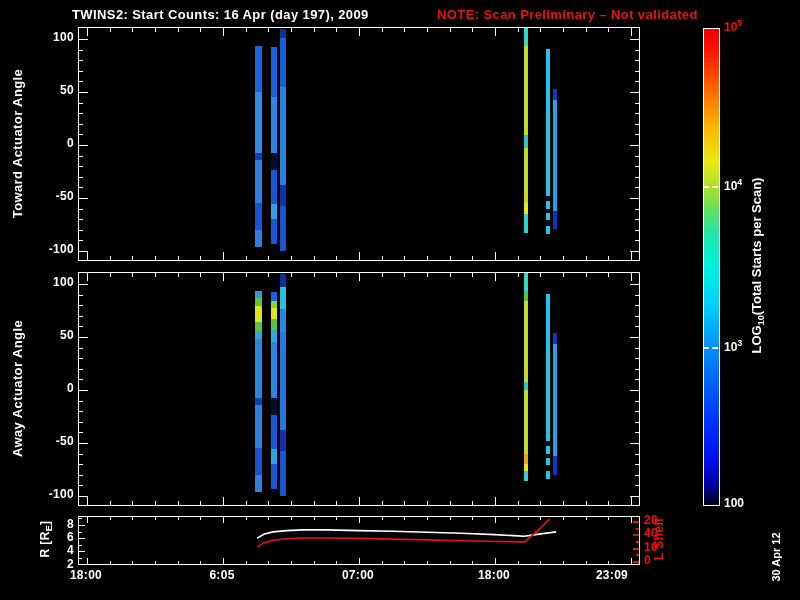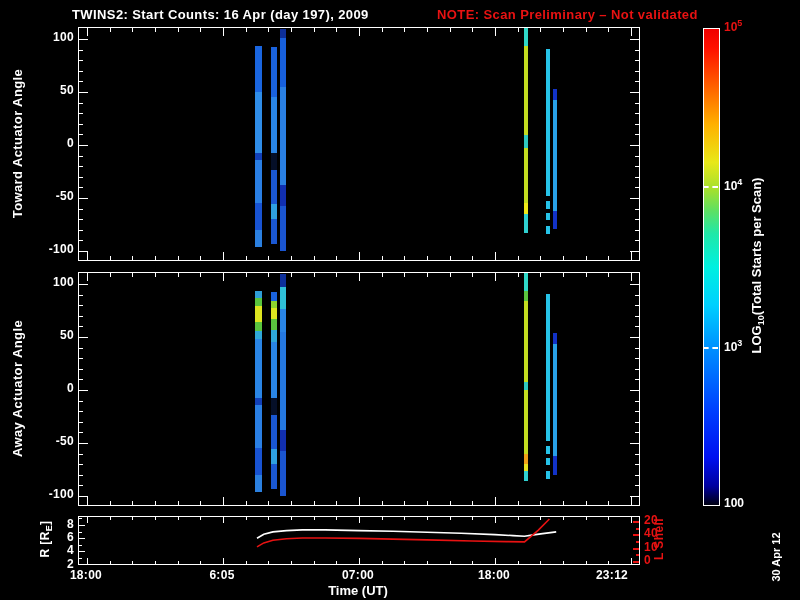--- a/index.html
+++ b/index.html
@@ -355,21 +355,20 @@
         <polyline points="178.0,21.2 184.8,17.2 193.9,14.9 207.5,13.6 223.3,12.9 246.0,12.9 280.0,13.6 314.0,14.3 348.0,15.3 382.0,16.3 416.0,17.6 434.1,18.6 445.5,19.2 454.5,17.9 463.6,16.6 471.5,15.6 477.2,14.9" fill="none" stroke="#ffffff" stroke-width="1.6"></polyline>
         <polyline points="178.0,29.9 184.8,25.9 193.9,23.3 207.5,21.8 223.3,21.0 246.0,21.0 280.0,21.4 314.0,22.1 348.0,22.9 393.3,24.0 427.3,24.6 445.5,24.9 459.1,13.3 470.4,2.0" fill="none" stroke="#e81212" stroke-width="1.6"></polyline>
       </svg>
     </div>
 
   <div class="ylabel rot90" id="ylab1" style="left: -93px; top: 136px; width: 220px;">Toward Actuator Angle</div>
   <div class="ylabel rot90" id="ylab2" style="left: -93px; top: 381px; width: 220px;">Away Actuator Angle</div>
   <div class="ylabel rot90" id="ylab3" style="font-size: 12px; left: 5px; top: 532px; width: 80px;"><span>R [R</span><span class="sub">E</span><span>]</span></div>
   <div class="ylabel rot90" id="ylab4" style="font-size: 12px; left: 619px; top: 532px; width: 80px; color: rgb(232, 18, 18);">L Shell</div>
 
-  <div class="xlabel">Time (UT)</div>
 
   <div id="colorbar" style="background: linear-gradient(to top, rgb(0, 0, 16) 0%, rgb(0, 0, 160) 4%, rgb(0, 16, 240) 10%, rgb(0, 64, 255) 20%, rgb(0, 144, 255) 33%, rgb(0, 208, 255) 42%, rgb(0, 240, 224) 50%, rgb(32, 232, 168) 57%, rgb(96, 224, 96) 62%, rgb(160, 224, 48) 66%, rgb(232, 232, 24) 72%, rgb(255, 176, 0) 80%, rgb(255, 96, 0) 88%, rgb(255, 16, 0) 96%, rgb(240, 0, 0) 100%);"></div>
   <div class="cblabel rot90"><span>LOG</span><span class="sub">10</span><span>(Total Starts per Scan)</span></div>
 
   <div class="datestamp rot90">30 Apr 12</div>
 <div class="ticklabel" style="position: absolute; left: 32px; top: 30px; width: 42px; text-align: right;">100</div>
     <div class="ticklabel" style="position: absolute; left: 32px; top: 83px; width: 42px; text-align: right;">50</div>
     <div class="ticklabel" style="position: absolute; left: 32px; top: 136px; width: 42px; text-align: right;">0</div>
     <div class="ticklabel" style="position: absolute; left: 32px; top: 189px; width: 42px; text-align: right;">-50</div>
     <div class="ticklabel" style="position: absolute; left: 32px; top: 242px; width: 42px; text-align: right;">-100</div>
@@ -383,20 +382,20 @@
     <div class="ticklabel" style="position: absolute; left: 48px; top: 543.4px; width: 26px; text-align: right;">4</div>
     <div class="ticklabel" style="position: absolute; left: 48px; top: 556.6px; width: 26px; text-align: right;">2</div>
     <div class="ticklabel" style="position: absolute; left: 644px; top: 513px; width: 26px; color: rgb(232, 18, 18);">20</div>
     <div class="ticklabel" style="position: absolute; left: 644px; top: 526.3px; width: 26px; color: rgb(232, 18, 18);">40</div>
     <div class="ticklabel" style="position: absolute; left: 644px; top: 539.6px; width: 26px; color: rgb(232, 18, 18);">10</div>
     <div class="ticklabel" style="position: absolute; left: 644px; top: 552.9px; width: 26px; color: rgb(232, 18, 18);">0</div>
     <div class="ticklabel" style="position: absolute; left: 56px; top: 568px; width: 60px; text-align: center;">18:00</div>
     <div class="ticklabel" style="position: absolute; left: 192.002px; top: 568px; width: 60px; text-align: center;">6:05</div>
     <div class="ticklabel" style="position: absolute; left: 328.004px; top: 568px; width: 60px; text-align: center;">07:00</div>
     <div class="ticklabel" style="position: absolute; left: 464.006px; top: 568px; width: 60px; text-align: center;">18:00</div>
-    <div class="ticklabel" style="position: absolute; left: 582px; top: 568px; width: 60px; text-align: center;">23:12</div>
+    <div class="ticklabel" style="position: absolute; left: 582px; top: 568px; width: 60px; text-align: center;">23:09</div>
     <div class="cbticklabel" style="position: absolute; left: 724px; top: 20px; color: rgb(232, 18, 18);"><span>10</span><span class="exp">5</span></div>
     <div style="position: absolute; left: 703px; top: 186.46px; width: 15px; height: 0px; border-top: 2px dashed rgb(255, 255, 255);"></div>
     <div class="cbticklabel" style="position: absolute; left: 724px; top: 179.46px; color: rgb(255, 255, 255);"><span>10</span><span class="exp">4</span></div>
     <div style="position: absolute; left: 703px; top: 346.872px; width: 15px; height: 0px; border-top: 2px dashed rgb(255, 255, 255);"></div>
     <div class="cbticklabel" style="position: absolute; left: 724px; top: 339.872px; color: rgb(255, 255, 255);"><span>10</span><span class="exp">3</span></div>
     <div class="cbticklabel" style="position: absolute; left: 724px; top: 496px; color: rgb(255, 255, 255);">100</div>
   </div>
 
 </body></html>

